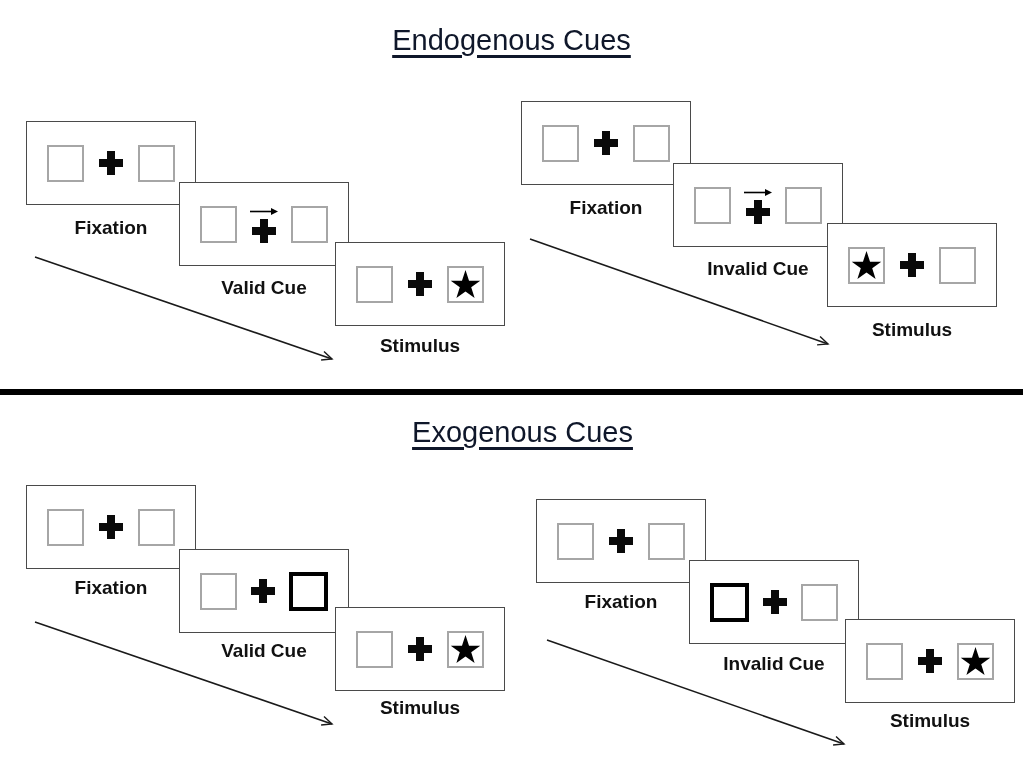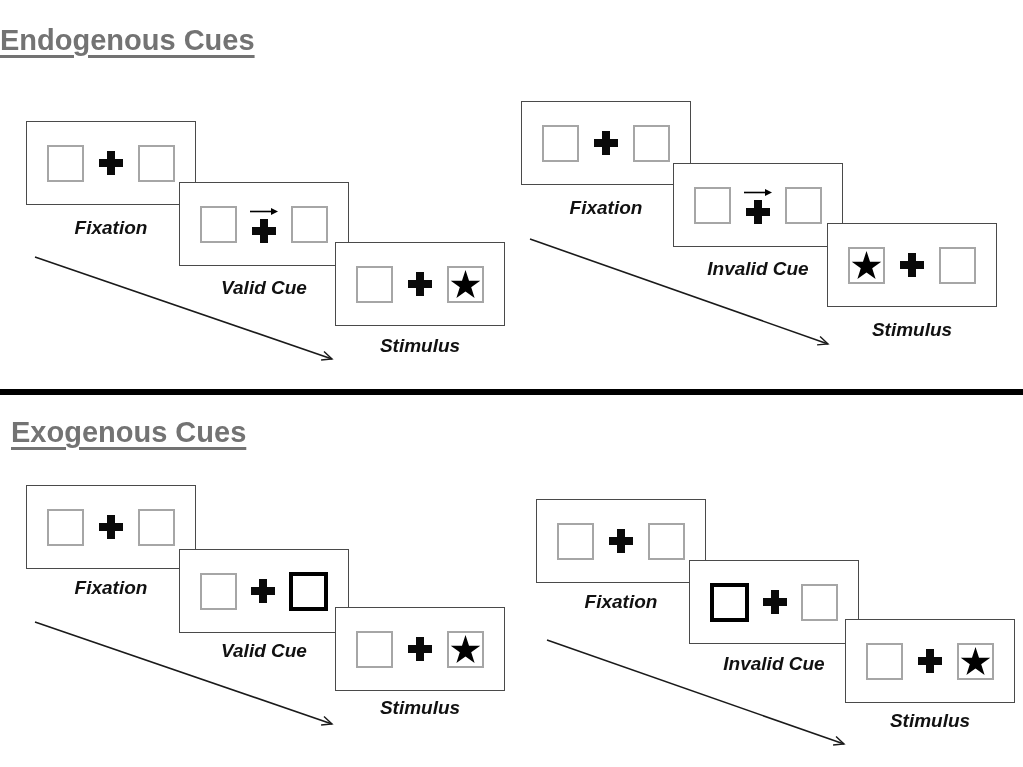--- a/index.html
+++ b/index.html
@@ -1,22 +1,22 @@
 <!DOCTYPE html>
 <html><head>
 <meta charset="utf-8">
 <style>
   html,body{margin:0;padding:0;background:#fff;}
   .stage{
     position:relative;width:1023px;height:767px;background:#ffffff;overflow:hidden;
     font-family:"Liberation Sans",sans-serif;
   }
   .title{
-    position:absolute;left:0;width:100%;text-align:left;
-    font-weight:bold;font-size:29px;color:#737373;
+    position:absolute;left:0;width:100%;text-align:center;
+    font-weight:normal;font-size:29px;color:#0f172a;
     text-decoration:underline;text-decoration-thickness:3px;text-underline-offset:5px;
   }
   .t-endo{top:24px;}
   .t-exo{top:416px;margin-left:11px;}
   .divider{position:absolute;left:0;top:389px;width:100%;height:6px;background:#000;}
   .panel{
     position:absolute;width:170px;height:84px;background:#fff;
     border:1.5px solid #4a4a4a;box-sizing:border-box;
     display:flex;align-items:center;justify-content:space-between;padding:0 20px;
   }
@@ -25,21 +25,21 @@
     display:flex;align-items:center;justify-content:center;flex:0 0 auto;
   }
   .sq.bold{width:39px;height:39px;border:4px solid #000;}
   .cross{position:relative;width:24px;height:24px;flex:0 0 auto;}
   .cross i{position:absolute;background:#0a0a0a;display:block;}
   .cross .h{left:0;top:8px;width:24px;height:8px;}
   .cross .v{left:8px;top:0;width:8px;height:24px;}
   .cuecol{display:flex;flex-direction:column;align-items:center;gap:3px;flex:0 0 auto;}
   .label{
     position:absolute;width:170px;text-align:center;font-weight:bold;font-size:19px;color:#111;
-    z-index:6;white-space:nowrap;font-style:italic;
+    z-index:6;white-space:nowrap;
   }
   .tarrow{position:absolute;z-index:1;}
   
   .p-el-f{left:26px;top:121px;} .p-el-c{left:179px;top:182px;} .p-el-s{left:335px;top:242px;}
   .p-er-f{left:521px;top:101px;} .p-er-c{left:673px;top:163px;} .p-er-s{left:827px;top:223px;}
   .p-xl-f{left:26px;top:485px;} .p-xl-c{left:179px;top:549px;} .p-xl-s{left:335px;top:607px;}
   .p-xr-f{left:536px;top:499px;} .p-xr-c{left:689px;top:560px;} .p-xr-s{left:845px;top:619px;}
   
   .l-el-f{left:26px;top:217px;} .l-el-c{left:179px;top:277px;} .l-el-s{left:335px;top:335px;}
   .l-er-f{left:521px;top:197px;} .l-er-c{left:673px;top:258px;} .l-er-s{left:827px;top:319px;}

